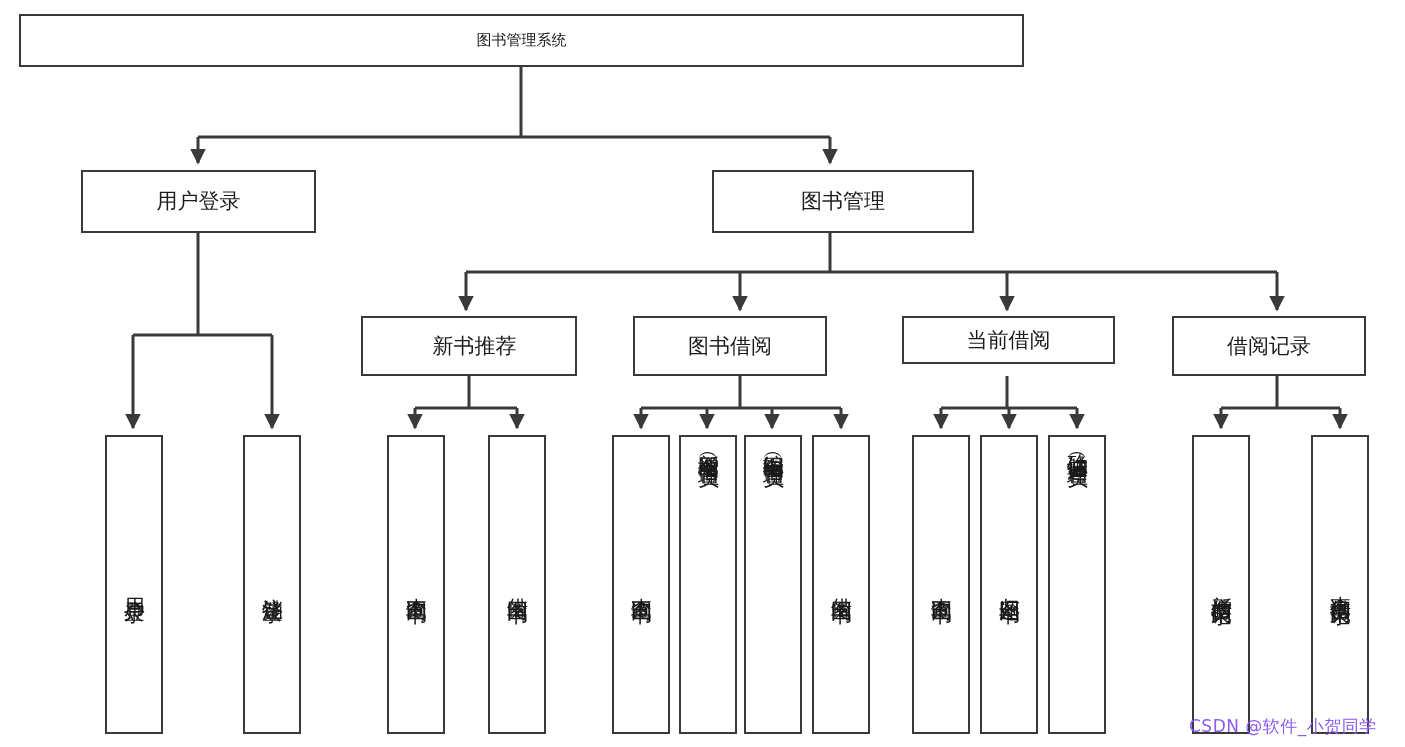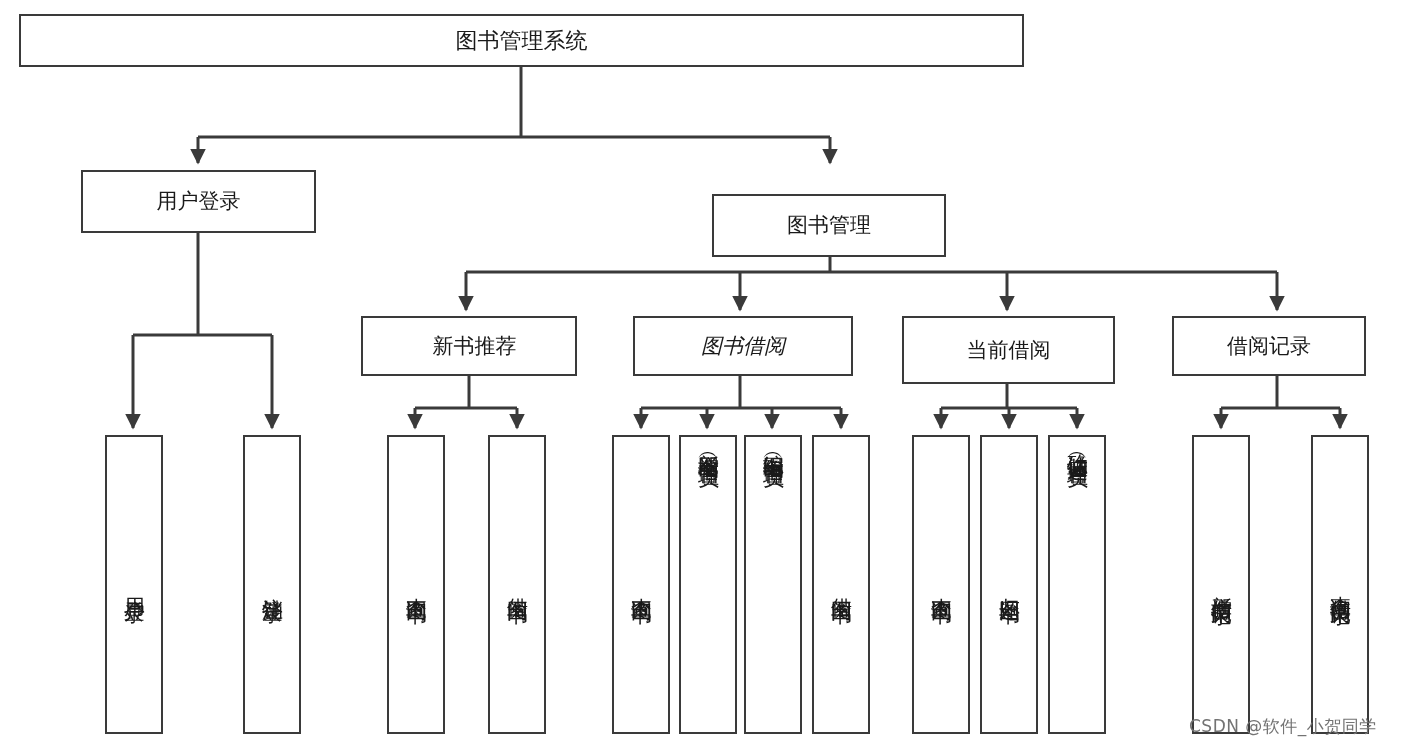--- a/index.html
+++ b/index.html
@@ -40,21 +40,21 @@
   }
   .node .lbl {
     white-space: nowrap;
     line-height: 1.15;
   }
   
   .h-node .lbl {
     font-size: 21px;
   }
   .root .lbl {
-    font-size: 22px;
+    font-size: 15px;
   }
   
   .v-node {
     align-items: flex-start;
     justify-content: center;
     padding-top: 0;
   }
   .v-node .lbl {
     writing-mode: vertical-rl;
     text-orientation: upright;
@@ -65,21 +65,21 @@
   }
   .v-node.center-text {
     align-items: center;
   }
   .v-node.top-text {
     align-items: flex-start;
   }
   .watermark {
     position: absolute;
     font-size: 17px;
-    color: #737373;
+    color: #8b5cf6;
     white-space: nowrap;
     letter-spacing: 0.5px;
   }
 </style>
 </head>
 <body>
 
 <div id="canvas">
 
   <svg id="wires" viewBox="0 0 1405 747" xmlns="http://www.w3.org/2000/svg">
@@ -132,31 +132,31 @@
     </g>
   </svg>
 
   <div class="node h-node root" style="left:19px; top:14px; width:1005px; height:53px;">
     <span class="lbl">图书管理系统</span>
   </div>
 
   <div class="node h-node" style="left:81px; top:170px; width:235px; height:63px;">
     <span class="lbl">用户登录</span>
   </div>
-  <div class="node h-node" style="left:712px; top:170px; width:234px; height:63px;margin-top:24px;">
+  <div class="node h-node" style="left:712px; top:170px; width:262px; height:63px;">
     <span class="lbl">图书管理</span>
   </div>
 
   <div class="node h-node" style="left:361px; top:316px; width:216px; height:60px;padding-left:11px;">
     <span class="lbl">新书推荐</span>
   </div>
-  <div class="node h-node" style="left:633px; top:316px; width:220px; height:60px;font-style:italic;">
+  <div class="node h-node" style="left:633px; top:316px; width:194px; height:60px;">
     <span class="lbl">图书借阅</span>
   </div>
-  <div class="node h-node" style="left:902px; top:316px; width:213px; height:68px;">
+  <div class="node h-node" style="left:902px; top:316px; width:213px; height:48px;">
     <span class="lbl">当前借阅</span>
   </div>
   <div class="node h-node" style="left:1172px; top:316px; width:194px; height:60px;">
     <span class="lbl">借阅记录</span>
   </div>
 
   <div class="node v-node center-text" style="left:105px; top:435px; width:58px; height:299px;">
     <span class="lbl">用户登录</span>
   </div>
   <div class="node v-node center-text" style="left:243px; top:435px; width:58px; height:299px;">

